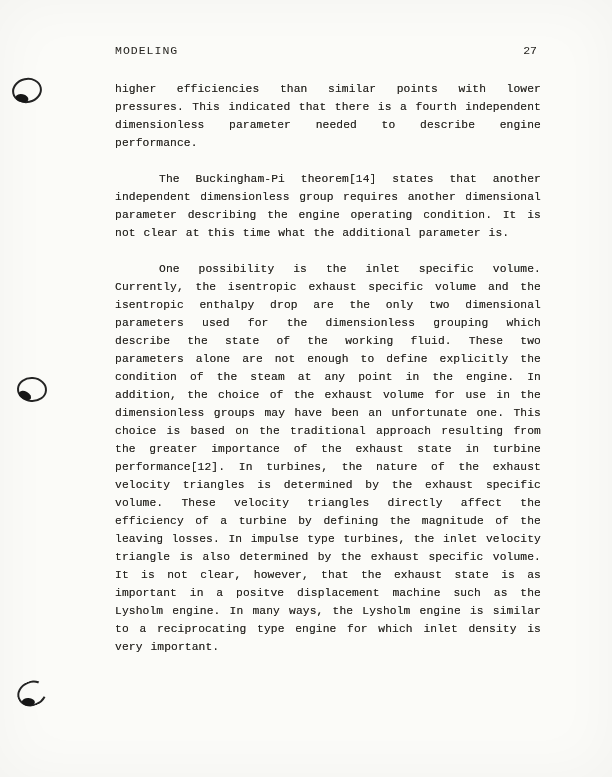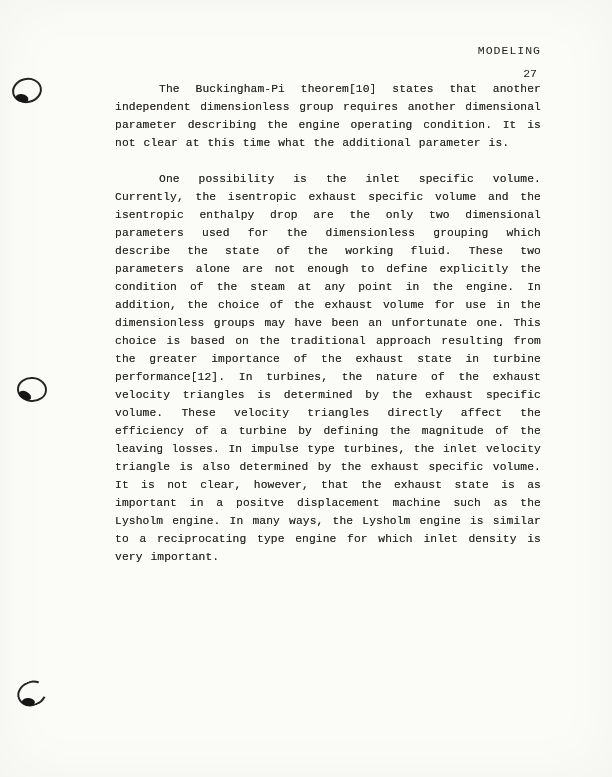--- a/index.html
+++ b/index.html
@@ -27,28 +27,27 @@
   }
   .page-header {
     position: relative;
     height: 20px;
     font-size: 11.5px;
     letter-spacing: 1px;
     margin-bottom: 16px;
   }
   .running-head {
     display: block;
-    text-align: right;
+    text-align: left;
   }
   .page-number {
     position: absolute;
     right: 4px;
     top: 0;
     letter-spacing: 0;
-    margin-top: 23px;
   }
   .body-text p {
     margin: 0 0 18px 0;
     font-size: 11.3px;
     line-height: 18px;
     text-align: justify;
     text-indent: 44px;
     letter-spacing: 0.1px;
     word-spacing: 1px;
     text-shadow: 0 0 0.4px rgba(40,38,32,0.55);
@@ -90,19 +89,20 @@
   <span class="punch p3"></span>
 
   <div class="text-column">
 
     <div class="page-header">
       <span class="running-head">MODELING</span>
       <span class="page-number">27</span>
     </div>
 
     <div class="body-text">
-      <p>The Buckingham-Pi theorem[10] states that another independent dimensionless group requires another dimensional parameter describing the engine operating condition. It is not clear at this time what the additional parameter is.</p>
+      <p class="no-indent">higher efficiencies than similar points with lower pressures. This indicated that there is a fourth independent dimensionless parameter needed to describe engine performance.</p>
+      <p>The Buckingham-Pi theorem[14] states that another independent dimensionless group requires another dimensional parameter describing the engine operating condition. It is not clear at this time what the additional parameter is.</p>
       <p>One possibility is the inlet specific volume. Currently, the isentropic exhaust specific volume and the isentropic enthalpy drop are the only two dimensional parameters used for the dimensionless grouping which describe the state of the working fluid. These two parameters alone are not enough to define explicitly the condition of the steam at any point in the engine. In addition, the choice of the exhaust volume for use in the dimensionless groups may have been an unfortunate one. This choice is based on the traditional approach resulting from the greater importance of the exhaust state in turbine performance[12]. In turbines, the nature of the exhaust velocity triangles is determined by the exhaust specific volume. These velocity triangles directly affect the efficiency of a turbine by defining the magnitude of the leaving losses. In impulse type turbines, the inlet velocity triangle is also determined by the exhaust specific volume. It is not clear, however, that the exhaust state is as important in a positve displacement machine such as the Lysholm engine. In many ways, the Lysholm engine is similar to a reciprocating type engine for which inlet density is very important.</p>
 
     </div>
 
   </div>
 </div>
 
 </body></html>

